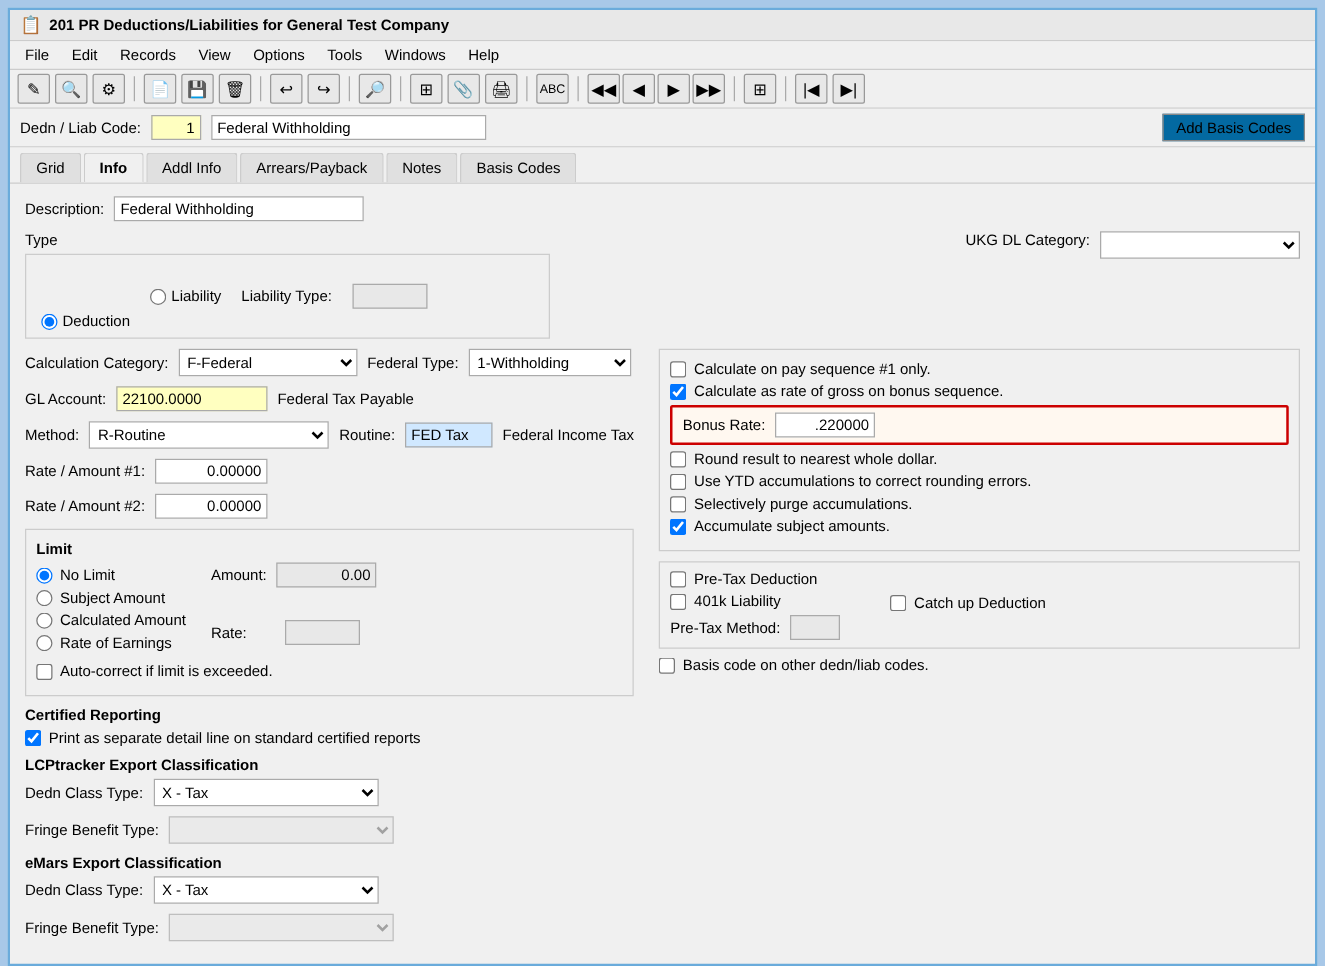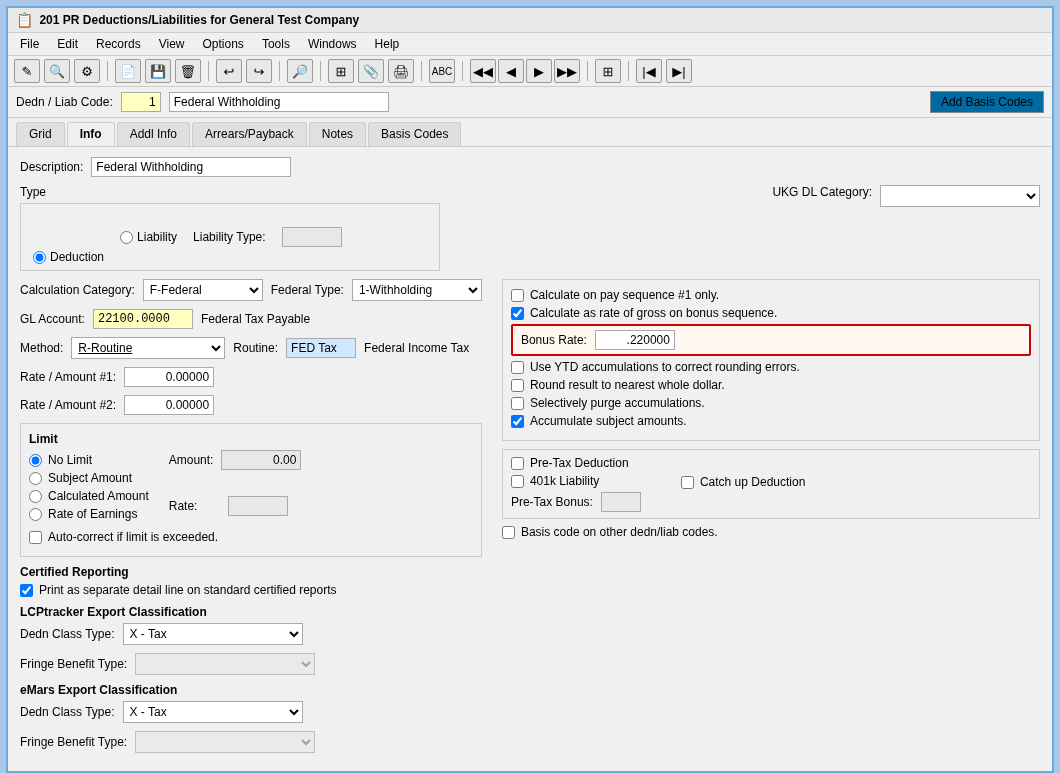--- a/index.html
+++ b/index.html
@@ -26,33 +26,33 @@
     .field-input.disabled { background: #e8e8e8; color: #666; }
     .section-label { font-size: 12px; font-weight: bold; margin-bottom: 4px; }
     .radio-group { display: flex; flex-direction: column; gap: 4px; }
     .radio-row { display: flex; align-items: center; gap: 6px; font-size: 12px; }
     .checkbox-row { display: flex; align-items: center; gap: 6px; font-size: 12px; margin-bottom: 4px; }
     .select-input { border: 1px solid #aaa; padding: 2px 2px; background: #fff; font-size: 12px; }
     .two-col { display: flex; gap: 20px; }
     .left-col { flex: 0 0 360px; }
     .right-col { flex: 1; }
     .limit-section { border: 1px solid #ccc; padding: 8px; margin-bottom: 8px; }
-    .gl-input { width: 100px; background: #ffffc0; border: 1px solid #aaa; padding: 2px 4px; font-size: 12px; font-family: Liberation Mono, monospace; }
+    .gl-input { width: 121px; background: #ffffc0; border: 1px solid #aaa; padding: 2px 4px; font-size: 12px; }
     .bonus-rate-box { border: 2px solid #cc0000; background: #fff8f0; padding: 4px 8px; display: flex; align-items: center; gap: 8px; margin: 4px 0; border-radius: 2px; }
     .bonus-rate-input { border: 1px solid #aaa; padding: 2px 4px; width: 80px; text-align: right; font-size: 12px; background: #fff; }
     .checkboxes-right { border: 1px solid #ccc; padding: 8px; margin-bottom: 8px; }
     .bottom-checkboxes { border: 1px solid #ccc; padding: 6px 8px; margin-bottom: 6px; display: flex; gap: 20px; align-items: center; }
     .pretax-group { display: flex; align-items: center; gap: 8px; margin-top: 4px; }
     .ukg-section { display: flex; gap: 8px; justify-content: flex-end; margin-bottom: 8px; }
     .ukg-select { width: 160px; }
     .rate-input { width: 90px; text-align: right; border: 1px solid #aaa; padding: 2px 4px; font-size: 12px; background: #fff; }
     .applied-select { width: 100px; background: #e8e8e8; border: 1px solid #aaa; padding: 2px 2px; font-size: 12px; }
     .routine-input { border: 1px solid #aaa; padding: 2px 4px; width: 70px; background: #d0e8ff; font-size: 12px; }
-    .method-select { width: 154px; text-decoration: underline; }
-    .calc-cat-select { width: 120px; }
+    .method-select { width: 192px; }
+    .calc-cat-select { width: 143px; }
     .fed-type-select { width: 130px; }
     .dedn-class-select { width: 180px; }
     .fringe-select { width: 180px; background: #e8e8e8; }
     .amount-input { width: 80px; text-align: right; border: 1px solid #aaa; padding: 2px 4px; font-size: 12px; background: #e8e8e8; }
     .nav-buttons { display: flex; align-items: center; gap: 2px; }
   </style>
 </head>
 <body>
 
 <div class="window">
@@ -292,26 +292,26 @@
             <span>Calculate as rate of gross on bonus sequence.</span>
           </div>
 
           <div class="bonus-rate-box">
             <span class="field-label">Bonus Rate:</span>
             <input class="bonus-rate-input" value=".220000" type="text" style="">
           </div>
 
           <div class="checkbox-row">
             <input type="checkbox" style="">
+            <span>Round result to nearest whole dollar.</span>
+          </div>
+
+          <div class="checkbox-row">
+            <input type="checkbox" style="">
             <span>Use YTD accumulations to correct rounding errors.</span>
-          </div>
-
-          <div class="checkbox-row">
-            <input type="checkbox" style="">
-            <span>Round result to nearest whole dollar.</span>
           </div>
 
           <div class="checkbox-row">
             <input type="checkbox" style="">
             <span>Selectively purge accumulations.</span>
           </div>
 
           <div class="checkbox-row">
             <input type="checkbox" checked="" style="">
             <span>Accumulate subject amounts.</span>
@@ -322,21 +322,21 @@
           <div>
             <div class="checkbox-row">
               <input type="checkbox" style="">
               <span>Pre-Tax Deduction</span>
             </div>
             <div class="checkbox-row">
               <input type="checkbox" style="">
               <span>401k Liability</span>
             </div>
             <div class="pretax-group">
-              <span class="field-label">Pre-Tax Bonus:</span>
+              <span class="field-label">Pre-Tax Method:</span>
               <input class="field-input disabled" style="width: 40px;" type="text">
             </div>
           </div>
           <div style="margin-left:20px;">
             <div class="checkbox-row">
               <input type="checkbox" style="">
               <span>Catch up Deduction</span>
             </div>
           </div>
         </div>

